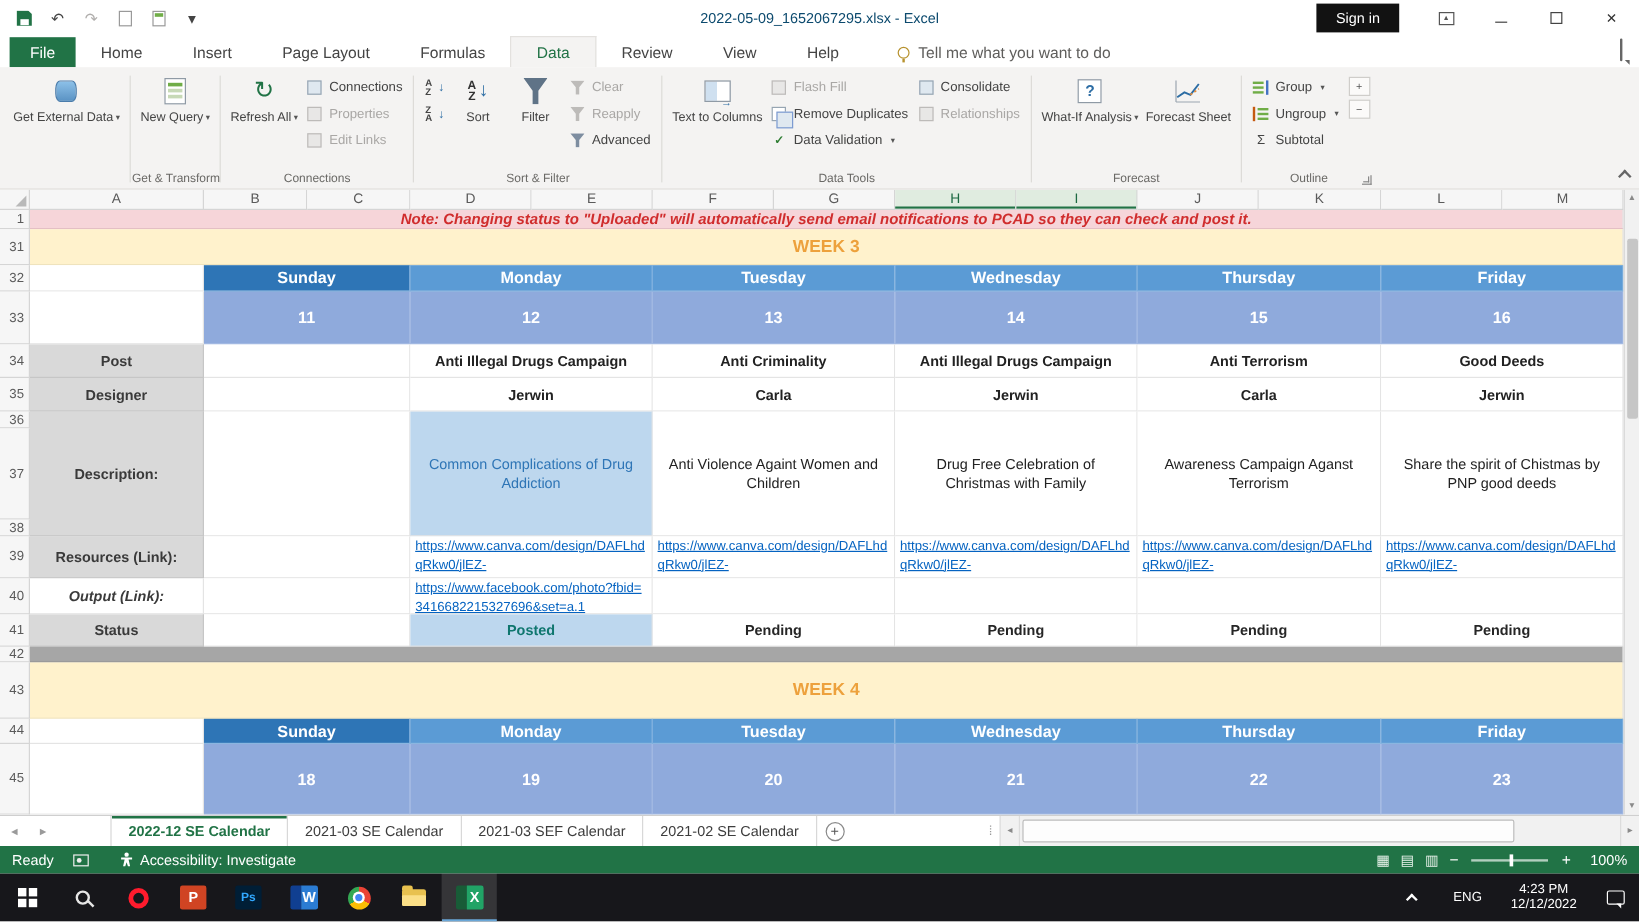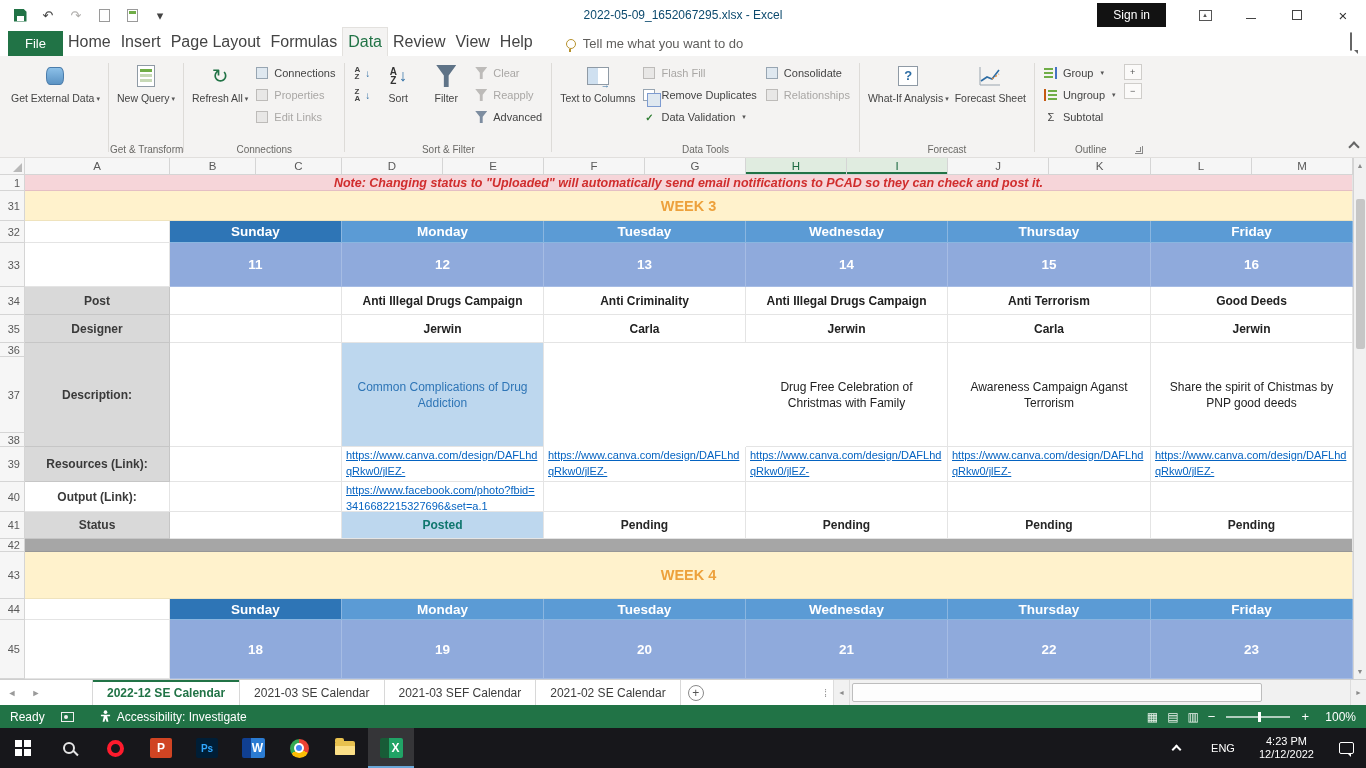--- a/index.html
+++ b/index.html
@@ -20,21 +20,21 @@
   .signin { background:#121212; color:#fff; font-size:12px; padding:5px 16px; margin-right:16px;margin-left:44px; }
   .winbtn { width:46px; height:30px; display:flex; align-items:center; justify-content:center; color:#444; }
   .ic-rdo { width:13px; height:11px; border:1px solid #555; display:flex; align-items:center; justify-content:center; font-size:7px; color:#555; }
   .ic-min { width:10px; height:1px; background:#444; margin-top:6px; }
   .ic-max { width:10px; height:10px; border:1px solid #444; }
   .ic-close { font-size:15px; color:#333; }
 
   
   .tabrow { height:26px; background:#fff; display:flex; align-items:flex-end; padding-left:8px; position:relative; flex:none; }
   .ftab { background:#217346; color:#fff; font-size:13px; padding:5px 17px; }
-  .rtab { font-size:16px; color:#444; padding:5px 5px;margin-top:24px; }
+  .rtab { font-size:13px; color:#444; padding:5px 21px;margin-top:24px; }
   .rtab.active { color:#217346; background:#f4f3f2; border:1px solid #e3e1de; border-bottom:none; }
   .tellme { display:flex; align-items:center; gap:7px; margin-left:28px; padding-bottom:5px; font-size:13px; color:#5f5e5c; }
   .ic-bulb { width:10px; height:10px; border:1.5px solid #b7922e; border-radius:50%; position:relative; }
   .ic-bulb::after { content:""; position:absolute; left:2.5px; bottom:-4px; width:2px; height:3px; background:#b7922e; }
   .tab-feedback { position:absolute; right:14px; bottom:5px; }
   .ic-feed { width:15px; height:12px; border:1px solid #666; border-radius:2px; position:relative; }
   .ic-feed::after { content:""; position:absolute; bottom:-4px; left:3px; border-left:4px solid transparent; border-top:4px solid #666; }
 
   
   .ribbon { height:102px; background:#f4f3f2; border-bottom:1px solid #e1dfdd; display:flex; align-items:stretch; padding:2px 0 0 4px; position:relative; flex:none; }
@@ -91,21 +91,21 @@
   .corner { position:relative; }
   .corner::after { content:""; position:absolute; right:2px; bottom:2px; border-left:9px solid transparent; border-bottom:9px solid #b9b9b9; }
   .hcell.sel { background:#e0ece0; color:#1d6a42; box-shadow:inset 0 -2px 0 #217346; }
   .g { background:#fff; border-right:1px solid #e4e4e4; border-bottom:1px solid #e4e4e4; display:flex; align-items:center; justify-content:center; overflow:hidden; font-size:12px; color:#222; }
   .note { background:#f6d5d9; color:#d02d2d; font-weight:bold; font-style:italic; font-size:12.5px; border-bottom:1px solid #e4bfc4; }
   .week { background:#fff2cc; color:#eda13c; font-weight:bold; font-size:14.5px; border-bottom:1px solid #efe3bd; }
   .dayh { background:#5b9bd5; color:#fff; font-weight:bold; font-size:13.5px; border-right:1px solid #8ab6e0; border-bottom:1px solid #8ab6e0; }
   .dayh.sun { background:#2e75b6; }
   .dateh { background:#8faadc; color:#fff; font-weight:bold; font-size:13.5px; border-right:1px solid #a6bce4; border-bottom:1px solid #a6bce4; }
   .lab { background:#d9d9d9; font-weight:bold; font-size:12px; color:#3a3a3a; border-right:1px solid #c6c6c6; border-bottom:1px solid #c6c6c6; }
-  .lab.plain { background:#fff; border-right:1px solid #e4e4e4; border-bottom:1px solid #e4e4e4; }
+  .lab.plain { background:#fff; border-right:1px solid #e4e4e4; border-bottom:1px solid #e4e4e4;font-style:italic; }
   .txt { font-weight:bold; }
   .desc { font-weight:normal; padding:3px 8px; line-height:16px; text-align:center; }
   .mon-blue { background:#bdd7ee; color:#2e75b6; }
   .linkcell { align-items:flex-start; justify-content:flex-start; padding:1px 4px; }
   .link { color:#0563c1; text-decoration:underline; font-size:11px; line-height:15.5px; word-break:break-all; text-align:left; display:block; }
   .posted { background:#bdd7ee; color:#0f766e; font-weight:bold; }
   .pending { font-weight:bold; color:#262626; }
   .grayband { background:#a6a6a6; border-bottom:1px solid #979797; }
 
   
@@ -514,20 +514,21 @@
       <div class="g" style="grid-area:7/3/8/5"></div>
       <div class="g txt" style="grid-area:7/5/8/7">Jerwin</div>
       <div class="g txt" style="grid-area:7/7/8/9">Carla</div>
       <div class="g txt" style="grid-area:7/9/8/11">Jerwin</div>
       <div class="g txt" style="grid-area:7/11/8/13">Carla</div>
       <div class="g txt" style="grid-area:7/13/8/15">Jerwin</div>
 
       <div class="g lab" style="grid-area:8/2/11/3">Description:</div>
       <div class="g" style="grid-area:8/3/11/5"></div>
       <div class="g desc mon-blue" style="grid-area:8/5/11/7">Common Complications of Drug Addiction</div>
+      <div class="g desc" style="grid-area:8/7/11/9">Anti Violence Againt Women and Children</div>
       <div class="g desc" style="grid-area:8/9/11/11">Drug Free Celebration of Christmas with Family</div>
       <div class="g desc" style="grid-area:8/11/11/13">Awareness Campaign Aganst Terrorism</div>
       <div class="g lab" style="grid-area:11/2">Resources (Link):</div>
 
       <div class="g desc" style="grid-area:8/13/11/15">Share the spirit of Chistmas by PNP good deeds</div>
       <div class="g" style="grid-area:11/3/12/5"></div>
       <div class="g linkcell" style="grid-area:11/5/12/7">
           <span class="link">https://www.canva.com/design/DAFLhdqRkw0/jlEZ-</span>
         </div>
       <div class="g linkcell" style="grid-area:11/7/12/9">

